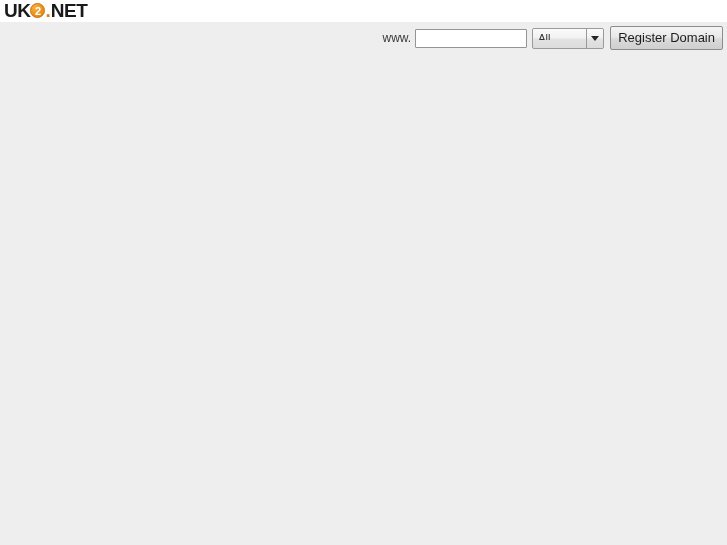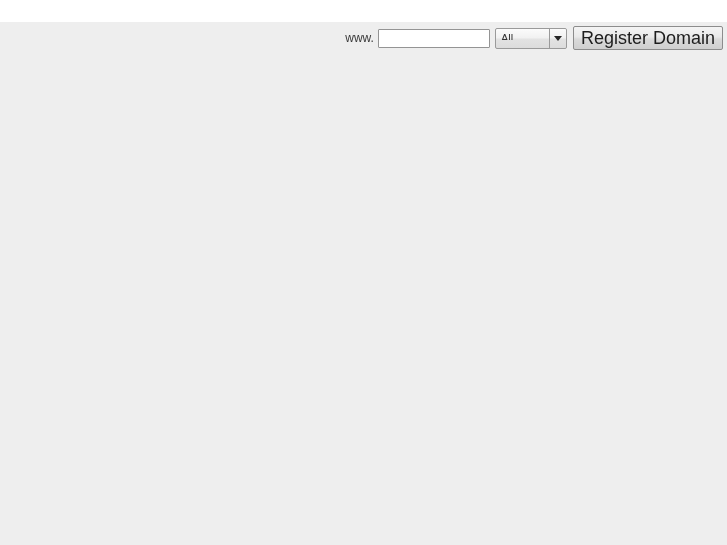--- a/index.html
+++ b/index.html
@@ -172,21 +172,21 @@
     border-top: 5px solid #262626;
   }
   #register-button {
     margin-left: 6px;
     height: 24px;
     box-sizing: border-box;
     border: 1px solid #8c8c8c;
     border-radius: 2px;
     background: linear-gradient(to bottom, #f4f4f4 0%, #e9e9e9 45%, #dadada 55%, #cfcfcf 100%);
     font-family: "Liberation Sans", sans-serif;
-    font-size: 18px;
+    font-size: 13px;
     color: #1d1d1d;
     padding: 0 7px;
     line-height: 22px;
     cursor: pointer;
     white-space: nowrap;
   }
 
   
   #page-body {
     position: absolute;
@@ -195,20 +195,28 @@
     width: 727px;
     height: 523px;
     background: #eeeeee;
   }
 </style>
 </head>
 <body>
 
 <div id="top-header">
 
+  <div id="logo">
+    <span class="logo-text">UK</span>
+    <span class="logo-mark">
+      <span>2</span>
+    </span>
+    <span class="logo-dot">.</span>
+    <span class="logo-text">NET</span>
+  </div>
 
 
 </div>
 
 <div id="page-body"></div>
 
 <form id="domain-search">
   <span id="www-label">www.</span>
   <input id="domain-input" type="text" placeholder="" style="">
   <span id="tld-select-wrap">

